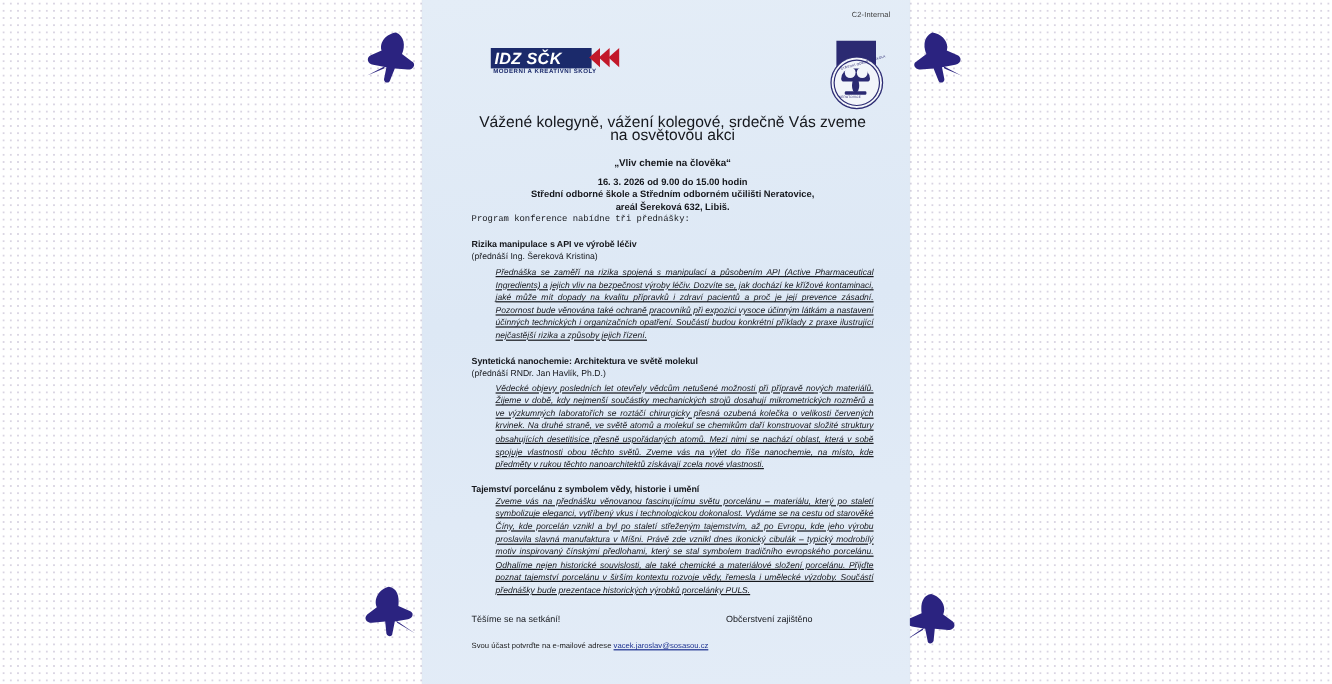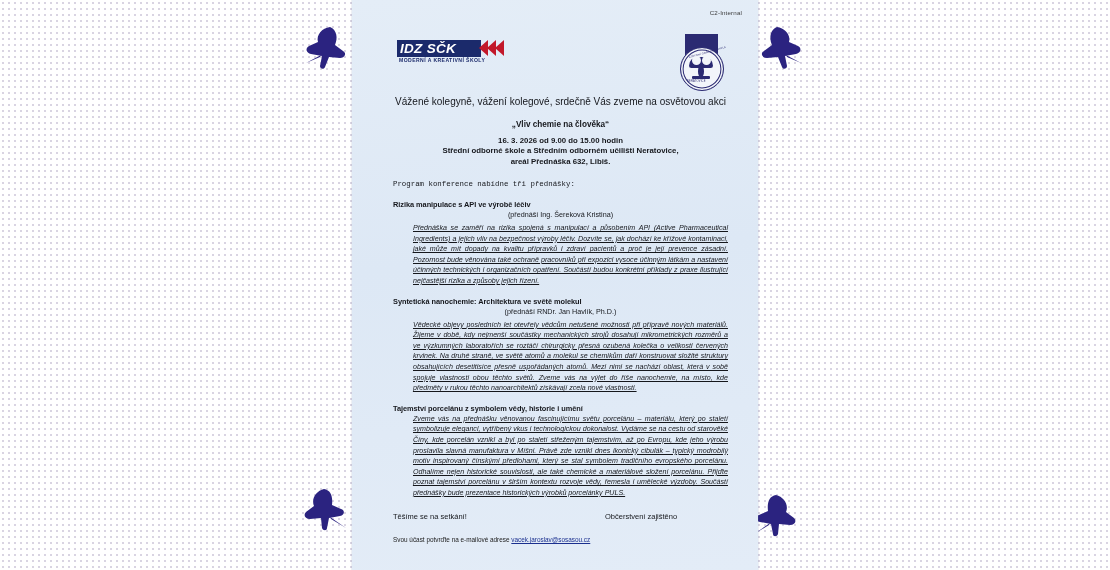--- a/index.html
+++ b/index.html
@@ -46,21 +46,21 @@
     top: 9px;
     font-size: 6.2px;
     color: #3b3b3b;
     letter-spacing: 0.15px;
     font-family: "Liberation Sans", sans-serif;
   }
 
   
   .logos {
     position: absolute;
-    left: 4px; right: 0; top: 32px;
+    left: 16px; right: 0; top: 32px;
     height: 64px;
     padding-left: 16px;
   }
 
   .logo-idz {
     position: absolute;
     left: 41px;
     top: 8px;
     width: 112px;
     height: 27px;
@@ -184,31 +184,31 @@
   .content {
     position: absolute;
     left: 41px;
     right: 30px;
     top: 96px;
     color: #15171c;
   }
 
   .invite-line {
     text-align: center;
-    font-size: 10px;
+    font-size: 13px;
     line-height: 11px;
     margin-bottom: 13px;
   }
 
   .title-block {
     text-align: center;
     font-weight: bold;
     font-size: 7.8px;
     line-height: 10.5px;
-    margin-bottom: 12px;
+    margin-bottom: 0;
   }
   .title-block .main-title {
     font-size: 8.2px;
     margin-bottom: 5px;
   }
 
   .program-line {
     font-size: 7.4px;
     line-height: 11px;
     margin-bottom: 10px;
@@ -220,21 +220,20 @@
   .lecture-title {
     font-size: 7.4px;
     font-weight: bold;
     line-height: 10px;
     letter-spacing: -0.05px;
   }
   .lecture-speaker {
     font-size: 7.2px;
     line-height: 10px;
     margin-bottom: 3px;
-    text-align: center;
   }
   .lecture-body {
     font-size: 7.1px;
     font-style: italic;
     line-height: 10.6px;
     text-align: justify;
     margin-left: 20px;
     margin-right: 0;
     text-decoration: underline;
   }
@@ -340,21 +339,21 @@
     </div>
 
     <div class="content">
 
       <div class="invite-line">Vážené kolegyně, vážení kolegové, srdečně Vás zveme na osvětovou akci</div>
 
       <div class="title-block">
         <div class="main-title">„Vliv chemie na člověka“</div>
         <div>16. 3. 2026 od 9.00 do 15.00 hodin</div>
         <div>Střední odborné škole a Středním odborném učilišti Neratovice,</div>
-        <div>areál Přednáška 632, Libiš.</div>
+        <div>areál Šereková 632, Libiš.</div>
       </div>
 
       <div class="program-line">Program konference nabídne tři přednášky:</div>
 
       <div class="lecture">
         <div class="lecture-title">Rizika manipulace s API ve výrobě léčiv</div>
         <div class="lecture-speaker">(přednáší Ing. Šereková Kristina)</div>
         <div class="lecture-body">Přednáška se zaměří na rizika spojená s manipulací a působením API (Active Pharmaceutical Ingredients) a jejich vliv na bezpečnost výroby léčiv. Dozvíte se, jak dochází ke křížové kontaminaci, jaké může mít dopady na kvalitu přípravků i zdraví pacientů a proč je její prevence zásadní. Pozornost bude věnována také ochraně pracovníků při expozici vysoce účinným látkám a nastavení účinných technických i organizačních opatření. Součástí budou konkrétní příklady z praxe ilustrující nejčastější rizika a způsoby jejich řízení.</div>
       </div>
 

